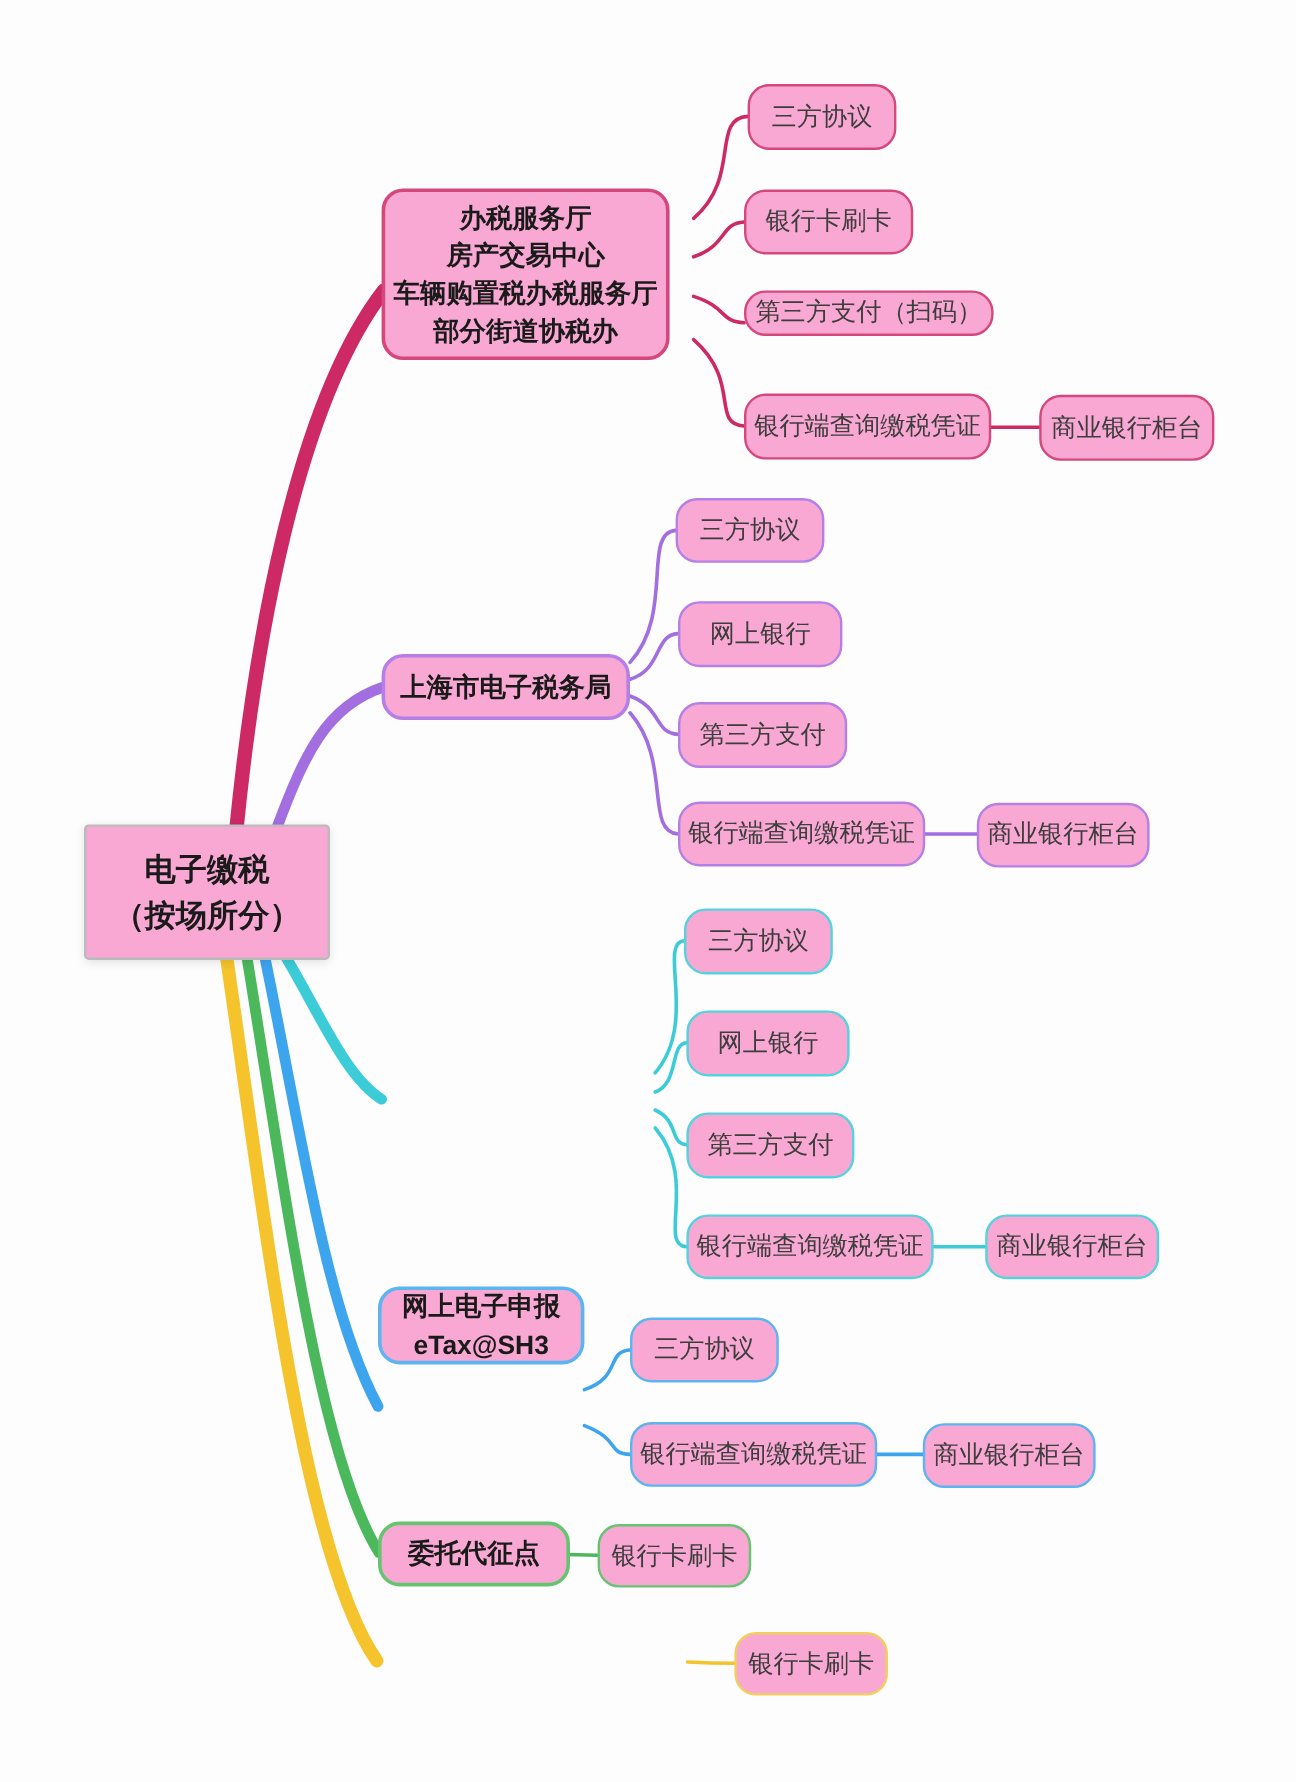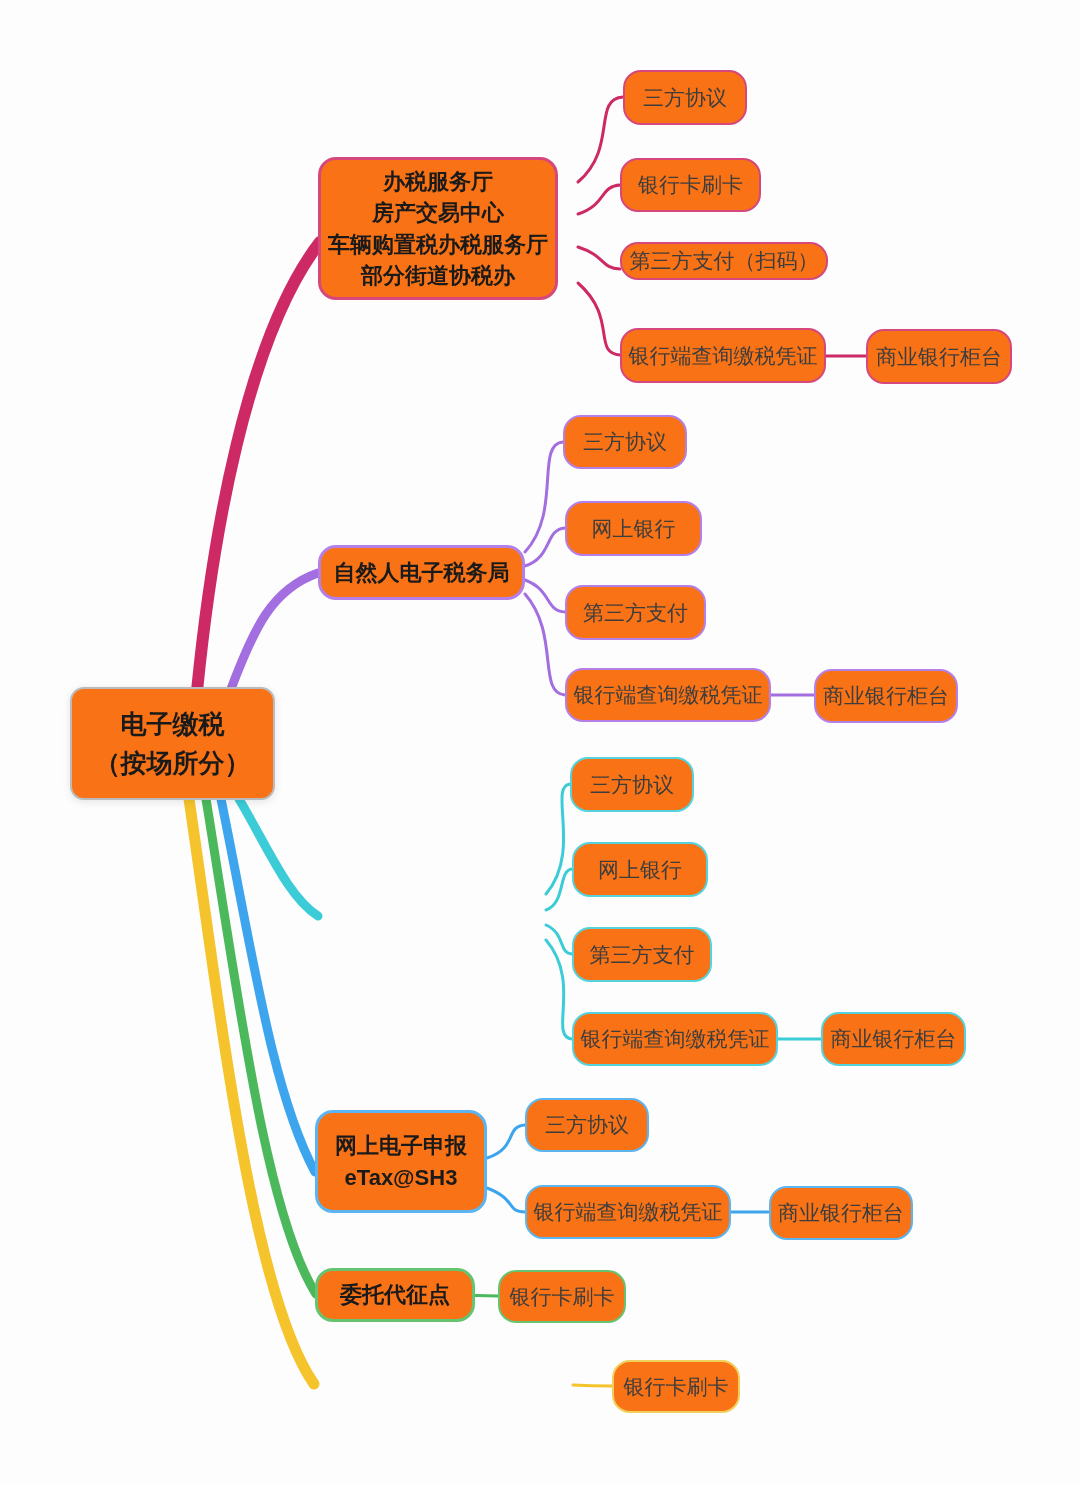--- a/index.html
+++ b/index.html
@@ -24,29 +24,29 @@
   .wire-blue{stroke:var(--blue-line);stroke-width:3px;}
   .wire-green{stroke:var(--green-line);stroke-width:3px;}
   .wire-yellow{stroke:var(--yellow-line);stroke-width:3px;}
 
   .node{
     position:absolute;
     box-sizing:border-box;
     display:flex;align-items:center;justify-content:center;
     text-align:center;
     white-space:pre-line;
-    background:#f97316;
+    background:#f9a8d4;
     border-radius:18px;
     line-height:1.42;
     color:var(--text_leaf);
     font-size:21px;
   }
   .root{
     border:2px solid var(--gray_border);
-    border-radius:14px;
+    border-radius:4px;
     font-size:26px;font-weight:bold;
     color:var(--text_dark);
     box-shadow:0 2px 8px rgba(0,0,0,0.10);
     line-height:1.5;
   }
   .branch{font-weight:bold;font-size:22px;color:var(--text_dark);}
   .b-rose{border:3px solid var(--rose-border);}
   .b-purple{border:3px solid var(--purple-border);}
   .b-cyan{border:3px solid var(--cyan-border);}
   .b-blue{border:3px solid var(--blue-border);}
@@ -100,34 +100,34 @@
   <div class="node branch b-rose" style="left:318px;top:157px;width:240px;height:143px">办税服务厅
 房产交易中心
 车辆购置税办税服务厅
 部分街道协税办</div>
   <div class="node leaf b-rose" style="left:623px;top:70px;width:124px;height:55px">三方协议</div>
   <div class="node leaf b-rose" style="left:620px;top:158px;width:141px;height:54px">银行卡刷卡</div>
   <div class="node leaf b-rose" style="left:620px;top:242px;width:208px;height:38px">第三方支付（扫码）</div>
   <div class="node leaf b-rose" style="left:620px;top:328px;width:206px;height:55px">银行端查询缴税凭证</div>
   <div class="node leaf b-rose" style="left:866px;top:329px;width:146px;height:55px">商业银行柜台</div>
 
-  <div class="node branch b-purple" style="left:318px;top:545px;width:207px;height:55px">自然人电子税务局</div>
+  <div class="node branch b-purple" style="left:318px;top:545px;width:207px;height:55px">上海市电子税务局</div>
   <div class="node leaf b-purple" style="left:563px;top:415px;width:124px;height:54px">三方协议</div>
   <div class="node leaf b-purple" style="left:565px;top:501px;width:137px;height:55px">网上银行</div>
   <div class="node leaf b-purple" style="left:565px;top:585px;width:141px;height:55px">第三方支付</div>
   <div class="node leaf b-purple" style="left:565px;top:668px;width:206px;height:54px">银行端查询缴税凭证</div>
   <div class="node leaf b-purple" style="left:814px;top:669px;width:144px;height:54px">商业银行柜台</div>
 
   <div class="node leaf b-cyan" style="left:570px;top:757px;width:124px;height:55px">三方协议</div>
   <div class="node leaf b-cyan" style="left:572px;top:842px;width:136px;height:55px">网上银行</div>
   <div class="node leaf b-cyan" style="left:572px;top:927px;width:140px;height:55px">第三方支付</div>
   <div class="node leaf b-cyan" style="left:572px;top:1012px;width:206px;height:54px">银行端查询缴税凭证</div>
   <div class="node leaf b-cyan" style="left:821px;top:1012px;width:145px;height:54px">商业银行柜台</div>
 
-  <div class="node branch b-blue" style="left:315px;top:1110px;width:172px;height:103px">网上电子申报
+  <div class="node branch b-blue" style="left:315px;top:1072px;width:172px;height:65px">网上电子申报
 eTax@SH3</div>
   <div class="node leaf b-blue" style="left:525px;top:1098px;width:124px;height:54px">三方协议</div>
   <div class="node leaf b-blue" style="left:525px;top:1185px;width:206px;height:54px">银行端查询缴税凭证</div>
   <div class="node leaf b-blue" style="left:769px;top:1186px;width:144px;height:54px">商业银行柜台</div>
 
   <div class="node branch b-green" style="left:315px;top:1268px;width:160px;height:54px">委托代征点</div>
   <div class="node leaf b-green" style="left:498px;top:1270px;width:128px;height:53px">银行卡刷卡</div>
 
   <div class="node leaf b-yellow" style="left:612px;top:1360px;width:128px;height:53px">银行卡刷卡</div>
 

